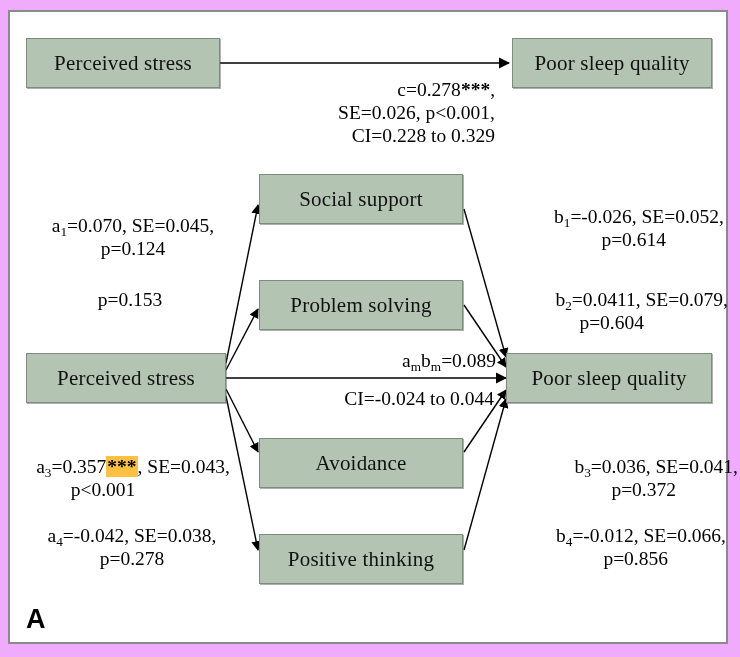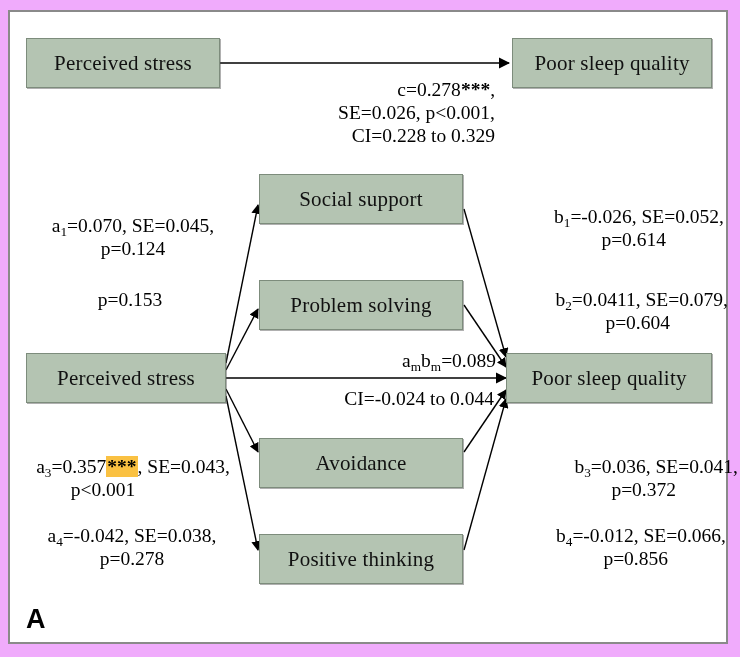--- a/index.html
+++ b/index.html
@@ -175,21 +175,21 @@
     <div>
       <span>b</span><sub>1</sub><span>=-0.026, SE=0.052,</span>
     </div>
     <div style="padding-right:58px;">p=0.614</div>
   </div>
 
   <div class="edge-label" style="left:478px; top:288px; width:250px;">
     <div>
       <span>b</span><sub>2</sub><span>=0.0411, SE=0.079,</span>
     </div>
-    <div style="padding-right:58px;">p=0.604</div>
+    <div style="padding-right:84px;">p=0.604</div>
   </div>
 
   <div class="edge-label" style="left:488px; top:455px; width:250px;">
     <div>
       <span>b</span><sub>3</sub><span>=0.036, SE=0.041,</span>
     </div>
     <div style="padding-right:62px;">p=0.372</div>
   </div>
 
   <div class="edge-label" style="left:476px; top:524px; width:250px;">

